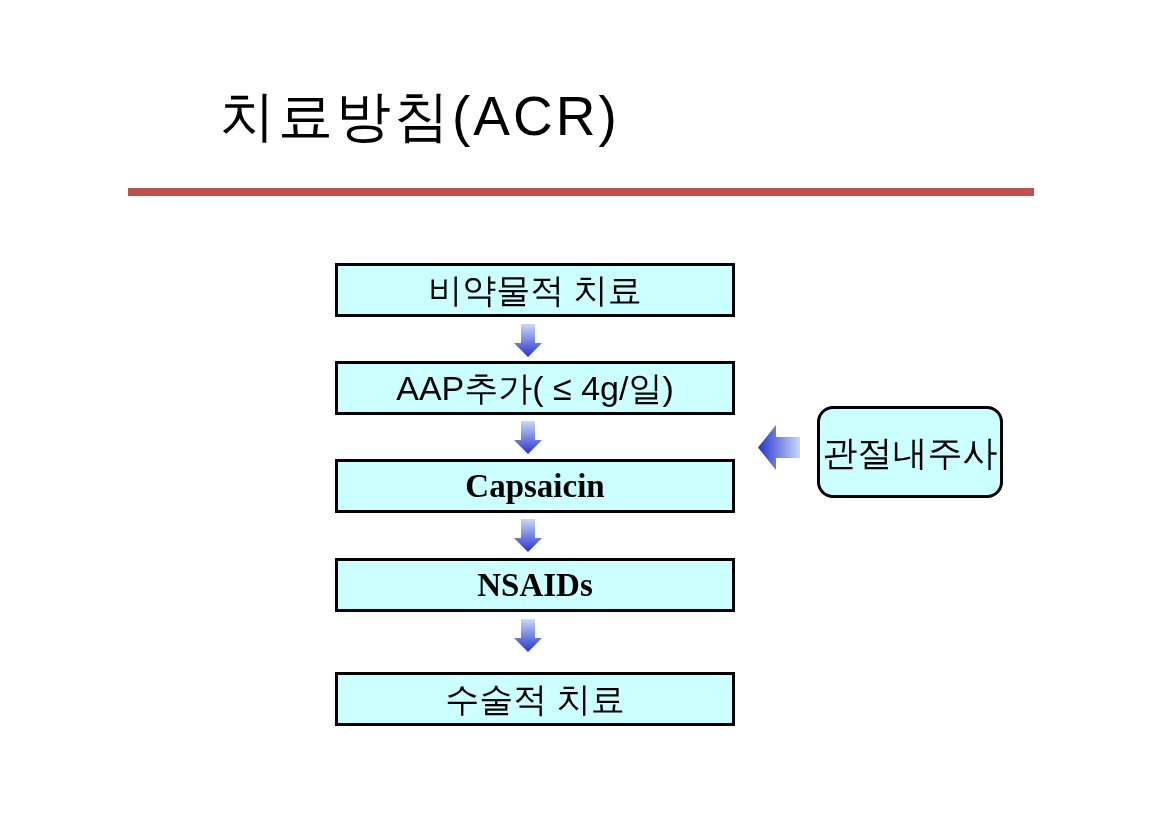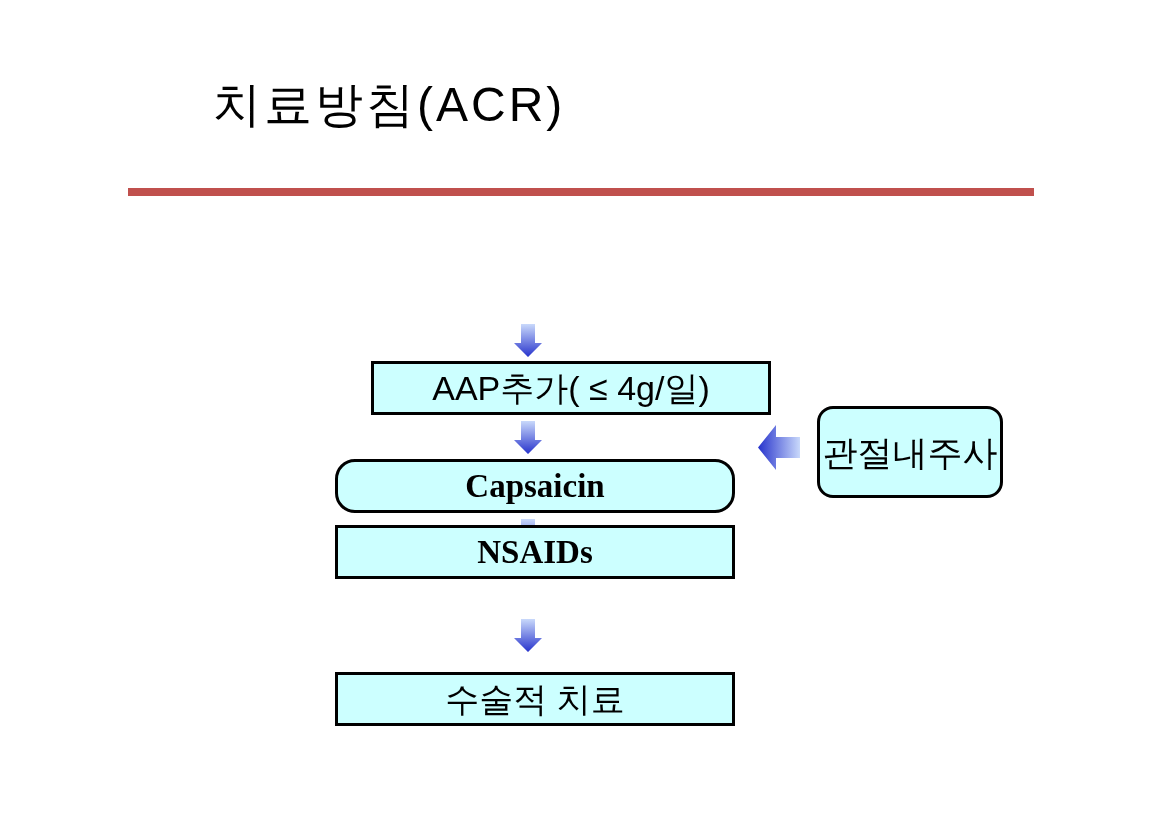--- a/index.html
+++ b/index.html
@@ -7,22 +7,22 @@
     position:relative;
     width:1170px; height:827px;
     background:#ffffff;
     overflow:hidden;
     font-family:"Liberation Sans", sans-serif;
     color:#000;
   }
   .title {
     position:absolute;
     left:212px; top:72px;
-    margin:1px;
-    font-size:48px;
+    margin:8px;
+    font-size:55px;
     font-weight:500;
     letter-spacing:3px;
     white-space:pre;
   }
   .divider {
     position:absolute;
     left:128px; top:188px;
     width:906px; height:8px;
     background:#C0504D;
   }
@@ -39,23 +39,23 @@
     font-size:34px;
     white-space:pre;
     line-height:1;
   }
   .flow-box .latin {
     font-family:"Liberation Serif", serif;
     font-weight:bold;
     font-size:33px;
   }
   .box-1 { top:263px; }
-  .box-2 { top:361px;margin-left:36px; }
-  .box-3 { top:459px;border-radius:20px; }
-  .box-4 { top:525px; }
+  .box-2 { top:361px; }
+  .box-3 { top:459px; }
+  .box-4 { top:558px; }
   .box-5 { top:672px; }
   .down-arrow {
     position:absolute;
     left:514px;
     width:28px; height:33px;
   }
   .arrow-1 { top:324px; }
   .arrow-2 { top:421px; }
   .arrow-3 { top:519px; }
   .arrow-4 { top:619px; }
@@ -96,20 +96,23 @@
       <linearGradient id="gradLeft" x1="0" y1="0" x2="1" y2="0">
         <stop offset="0" stop-color="#2733CC"></stop>
         <stop offset="1" stop-color="#C9D9FB"></stop>
       </linearGradient>
     </defs>
   </svg>
 
   <h1 class="title">치료방침(ACR)</h1>
   <div class="divider"></div>
 
+  <div class="flow-box box-1">
+    <span class="latin"></span><span>비약물적 치료</span>
+  </div>
 
   <div class="down-arrow arrow-1">
     <svg width="28" height="33" viewBox="0 0 28 33">
         <polygon points="7,0 21,0 21,19 28,19 14,33 0,19 7,19" fill="url(#gradDown)"></polygon>
       </svg>
   </div>
 
   <div class="flow-box box-2">
     <span class="latin"></span><span>AAP추가( ≤ 4g/일)</span>
   </div>

